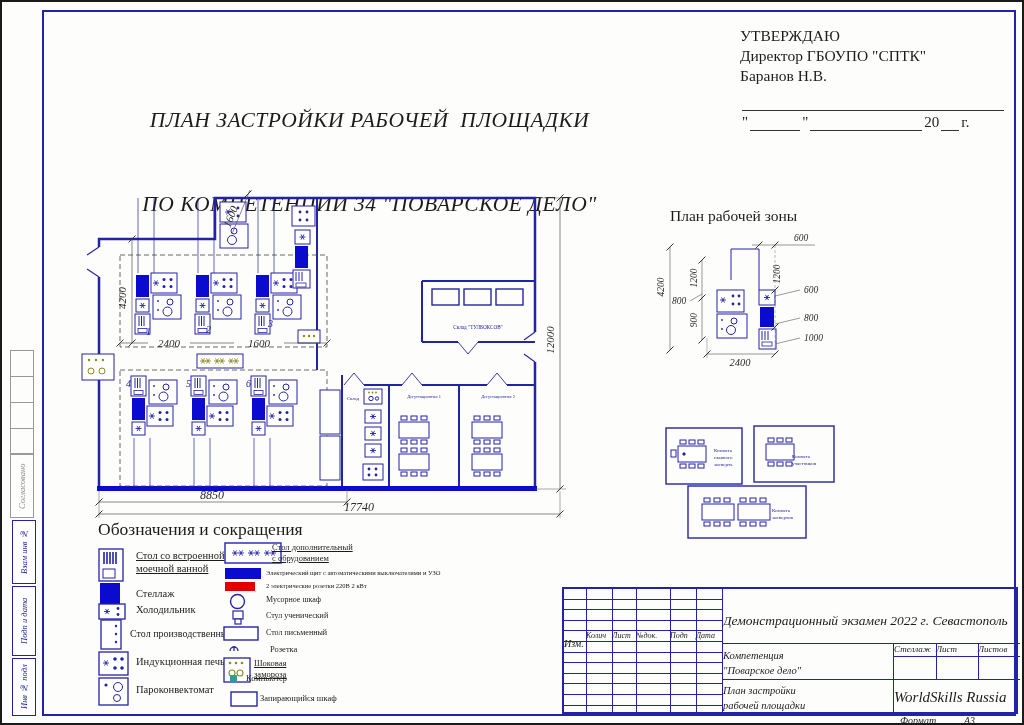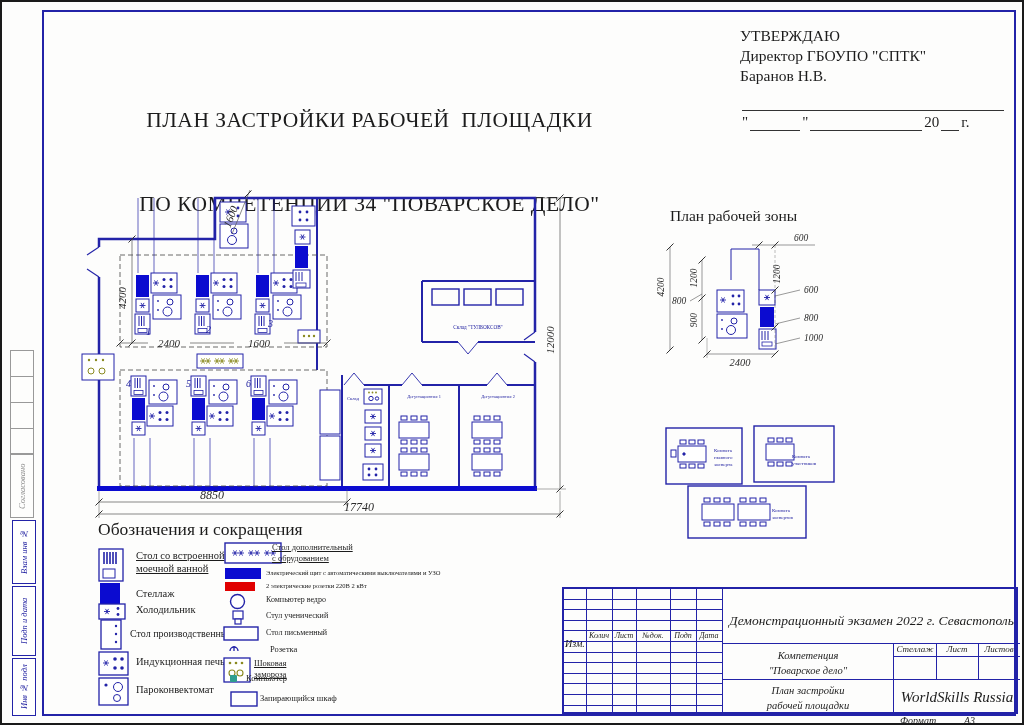--- a/index.html
+++ b/index.html
@@ -1,36 +1,36 @@
 <!DOCTYPE html>
 <html><head>
 <meta charset="utf-8">
 <style>
   :root{ --b:#2323a8; --fill:#0b0bd0; --ink:#1c1c1c; --blu:#1b1b9e; }
   html,body{margin:0;padding:0;background:#e8e8e8;}
   .page{position:relative;width:1024px;height:725px;background:#fdfdfc;overflow:hidden;
         font-family:"Liberation Serif",serif;color:var(--ink);border:2px solid #1a1a1a;box-sizing:border-box;}
   .abs{position:absolute;}
   .frame{position:absolute;left:40px;top:8px;width:974px;height:706px;border:2px solid var(--b);box-sizing:border-box;}
-  .ttl{font-size:21.5px;letter-spacing:.5px;text-align:center;line-height:28px;white-space:pre;}
+  .ttl{font-size:21.5px;letter-spacing:.5px;text-align:center;line-height:28px;white-space:pre;font-style:italic;}
   .sub{font-size:15px;}
   .h2{font-size:15.5px;}
   .vtext{writing-mode:vertical-rl;transform:rotate(180deg);display:flex;align-items:center;justify-content:center;
          font-style:italic;font-size:8.5px;}
   .railcell{border:1.2px solid var(--b);color:var(--blu);box-sizing:border-box;background:#fff;}
   .grayrows{border:1px solid #999;box-sizing:border-box;
             background:repeating-linear-gradient(to bottom,transparent 0 25px,#999 25px 26px);}
   .u{display:inline-block;border-bottom:1.2px solid #333;height:15px;margin:0 2px;vertical-align:bottom;}
   .apr{font-size:15.5px;line-height:20px;}
   .lbl{color:var(--ink);}
   .pre{white-space:pre-line;text-decoration:underline;}
   .li-label{line-height:1.25;}
   .stamp{border:2px solid var(--b);box-sizing:border-box;font-style:italic;background:#fff0;}
   .vl{position:absolute;top:0;bottom:0;width:1.2px;background:var(--b);}
-  .scell{position:absolute;box-sizing:border-box;text-align:center;color:var(--ink);}
+  .scell{position:absolute;box-sizing:border-box;text-align:left;color:var(--ink);}
   svg text{font-family:"Liberation Serif",serif;}
   .dim{font-style:italic;fill:#2a2a2a;}
   .roomlbl{fill:var(--blu);}
   .auxlbl{font-size:5px;line-height:1.35;color:var(--blu);white-space:pre-line;}
 </style>
 </head>
 <body>
 
 <div class="page">
 
@@ -480,21 +480,21 @@
 
   <div class="abs" style="left:223px;top:566px;width:36px;height:11px;background:#0b0bd0"></div>
   <div class="abs lbl" style="left:264px;top:567px;width:250px;font-size:6.5px">Электрический щит с автоматическими выключателями и УЗО</div>
 
   <div class="abs" style="left:223px;top:580px;width:30px;height:9px;background:#e00000"></div>
   <div class="abs lbl" style="left:264px;top:580px;width:220px;font-size:6.5px">2 электрические розетки 220В 2 кВт</div>
 
   <svg class="abs" style="left:227px;top:591px" width="17" height="17" viewBox="0 0 17 17">
     <circle cx="8.5" cy="8.5" r="7" fill="#fff" stroke="#2323a8" stroke-width="1.4"></circle>
   </svg>
-  <div class="abs lbl" style="left:264px;top:593px;font-size:8px">Компьютер ведро</div>
+  <div class="abs lbl" style="left:264px;top:593px;font-size:8px">Мусорное шкаф</div>
 
   <svg class="abs" style="left:229px;top:608px" width="14" height="15" viewBox="0 0 14 15">
     <rect x="2" y="1" width="10" height="8" fill="#fff" stroke="#2323a8" stroke-width="1.2"></rect>
     <rect x="4" y="9" width="6" height="5" fill="#fff" stroke="#2323a8" stroke-width="1.2"></rect>
   </svg>
   <div class="abs lbl" style="left:264px;top:609px;font-size:8px">Стул ученический</div>
 
   <svg class="abs" style="left:221px;top:624px" width="36" height="15" viewBox="0 0 36 15">
     <rect x="1" y="1" width="34" height="13" fill="#fff" stroke="#2323a8" stroke-width="1.4"></rect>
   </svg>

